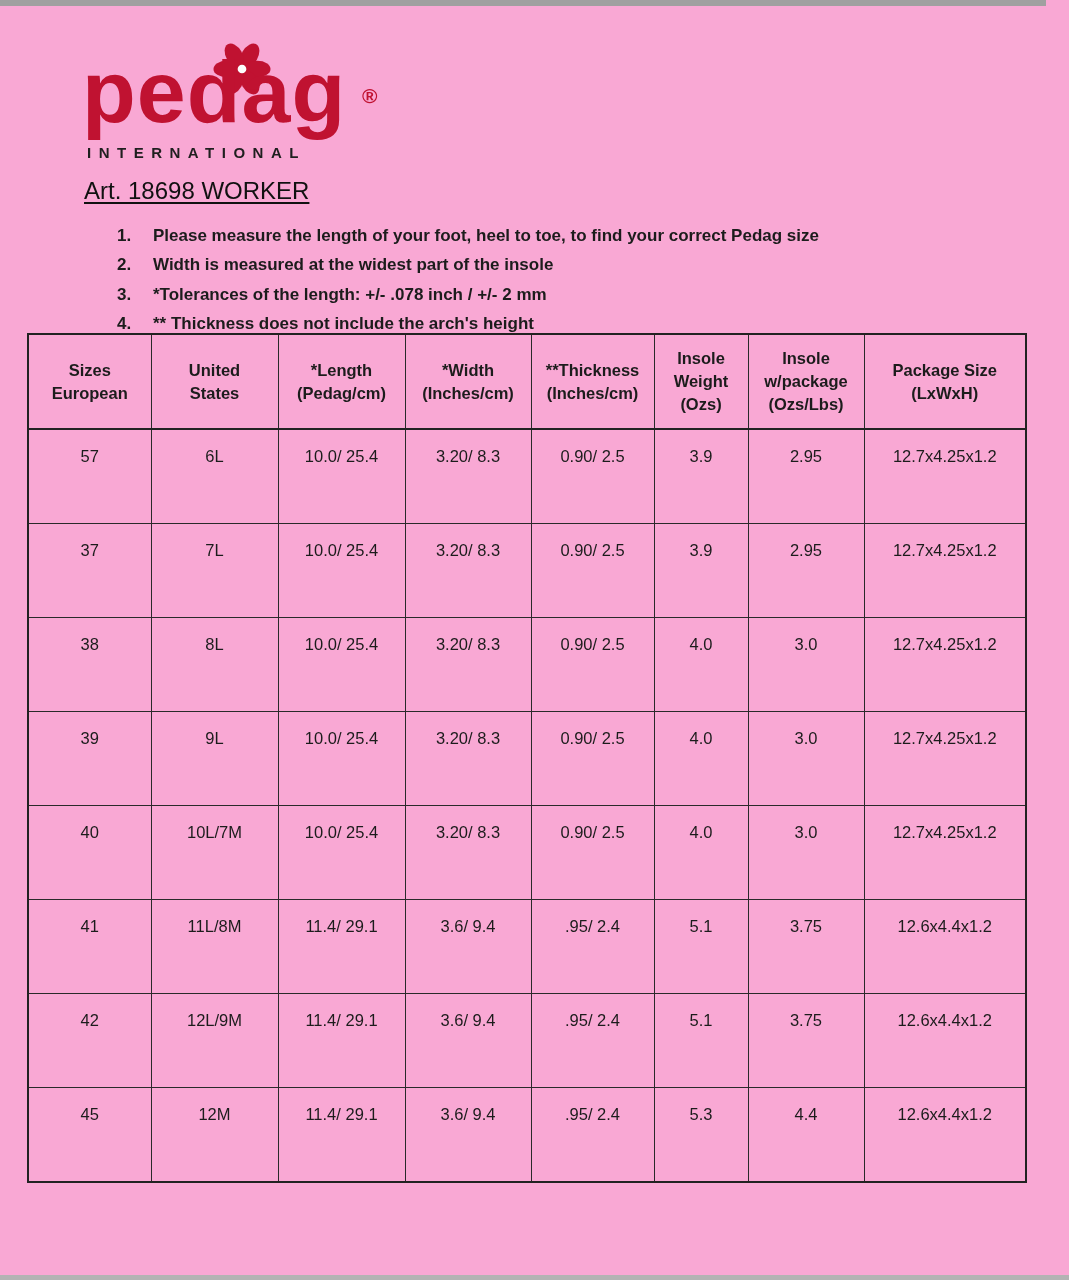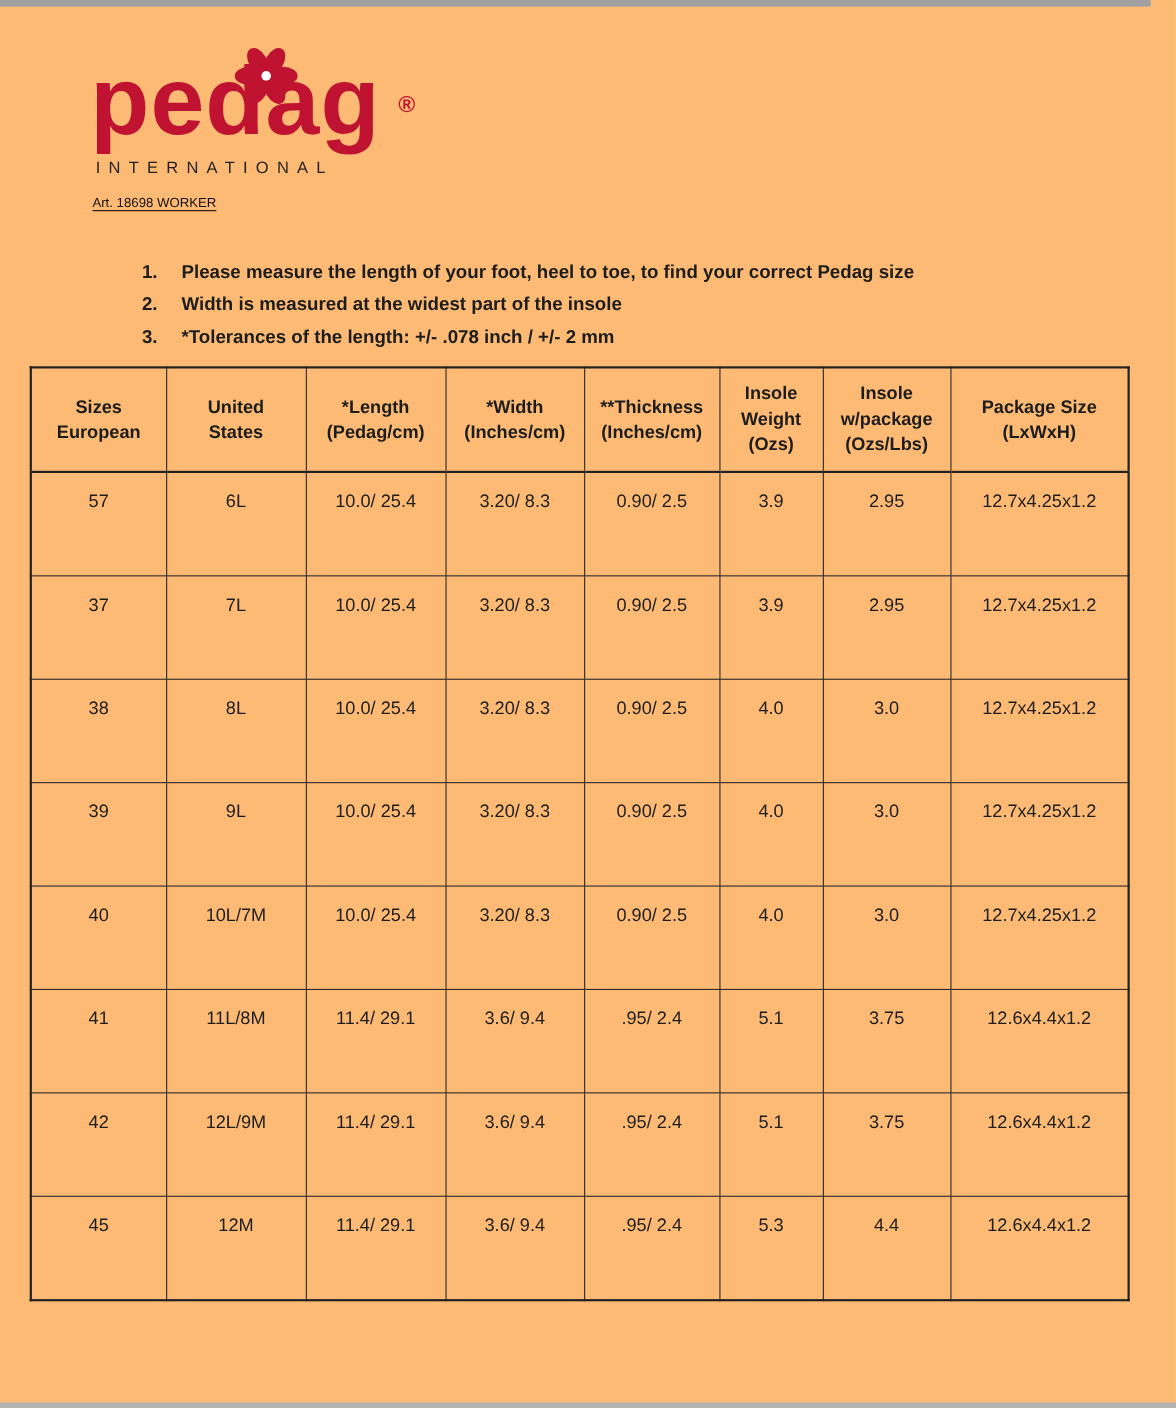--- a/index.html
+++ b/index.html
@@ -1,46 +1,46 @@
 <!DOCTYPE html>
 <html><head>
 <meta charset="utf-8">
 <style>
   html,body{margin:0;padding:0;background:#e8e8e8;}
   .page{
-    position:relative;width:1069px;height:1280px;background:#fdba74;
+    position:relative;width:1069px;height:1280px;background:#f9a8d4;
     font-family:"Liberation Sans","DejaVu Sans",sans-serif;color:#1c1c1c;
     overflow:hidden;margin:0 auto;
   }
   .top-bar{position:absolute;top:0;left:0;width:1046px;height:6px;background:#a0a0a0;}
   .bottom-bar{position:absolute;bottom:0;left:0;width:100%;height:5px;background:#b3b3b3;}
 
   
   .logo{position:absolute;left:0;top:0;}
   .flower{position:absolute;left:213px;top:40px;}
   .brand{
     position:absolute;left:82px;top:48px;
     font-size:88px;font-weight:bold;letter-spacing:1px;
     color:#c01231;line-height:1;
   }
   .reg{position:absolute;left:362px;top:84px;font-size:21px;font-weight:bold;color:#c01231;}
   .logo-subtitle{
     position:absolute;left:87px;top:144px;
-    font-size:15px;font-weight:normal;letter-spacing:7.5px;color:#1f1f1f;
+    font-size:15px;font-weight:bold;letter-spacing:7.5px;color:#1f1f1f;
   }
 
   
   .article{
     position:absolute;left:84px;top:177px;
-    font-size:12px;color:#111;
+    font-size:24px;color:#111;
     text-decoration:underline;text-underline-offset:3px;
   }
 
   
-  .notes{position:absolute;left:113px;top:220px;margin:16px;padding:0;list-style:none;}
+  .notes{position:absolute;left:113px;top:220px;margin:4px;padding:0;list-style:none;}
   .notes li{font-size:17px;font-weight:600;margin-bottom:5px;line-height:1.44;}
   .notes .num{display:inline-block;width:36px;}
 
   
   table.size-table{
     position:absolute;left:27px;top:333px;width:998px;
     border-collapse:collapse;table-layout:fixed;
     border:2px solid #222;
   }
   table.size-table th,
@@ -79,20 +79,21 @@
     <span class="reg">®</span>
     <div class="logo-subtitle">INTERNATIONAL</div>
   </div>
 
   <div class="article">Art. 18698 WORKER</div>
 
   <ol class="notes">
     <li><span class="num">1.</span><span class="txt">Please measure the length of your foot, heel to toe, to find your correct Pedag size</span></li>
     <li><span class="num">2.</span><span class="txt">Width is measured at the widest part of the insole</span></li>
     <li><span class="num">3.</span><span class="txt">*Tolerances of the length: +/- .078 inch / +/- 2 mm</span></li>
+    <li><span class="num">4.</span><span class="txt">** Thickness does not include the arch's height</span></li>
   </ol>
 
   <table class="size-table">
     <colgroup>
       <col style="width:123px">
         <col style="width:127px">
         <col style="width:127px">
         <col style="width:126px">
       <col style="width:123px">
         <col style="width:94px">

